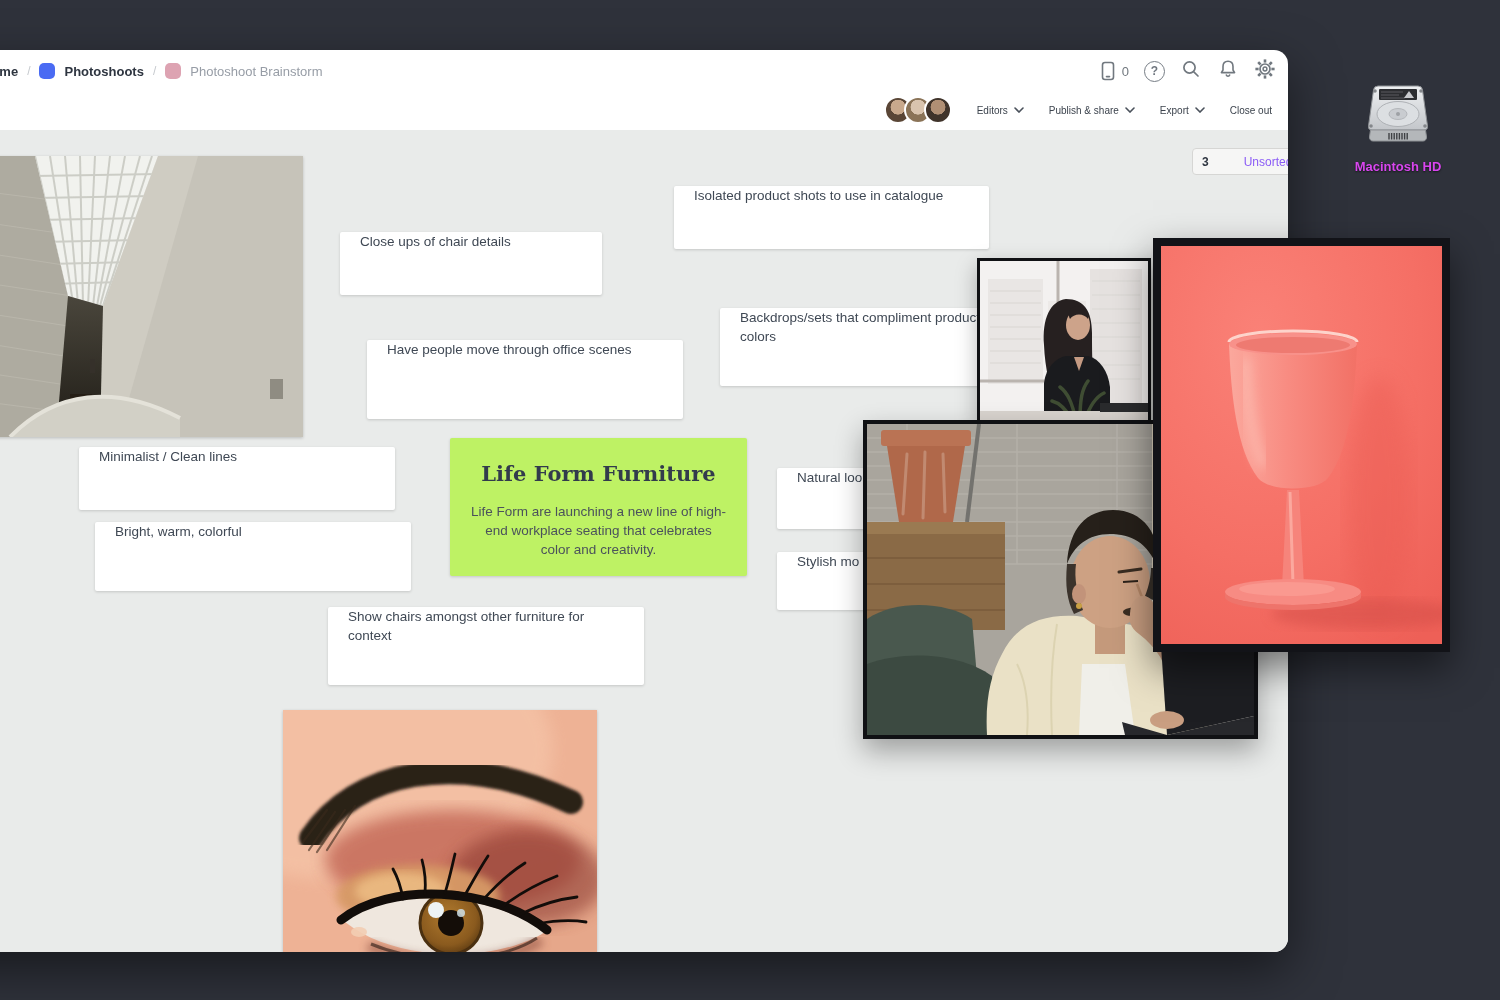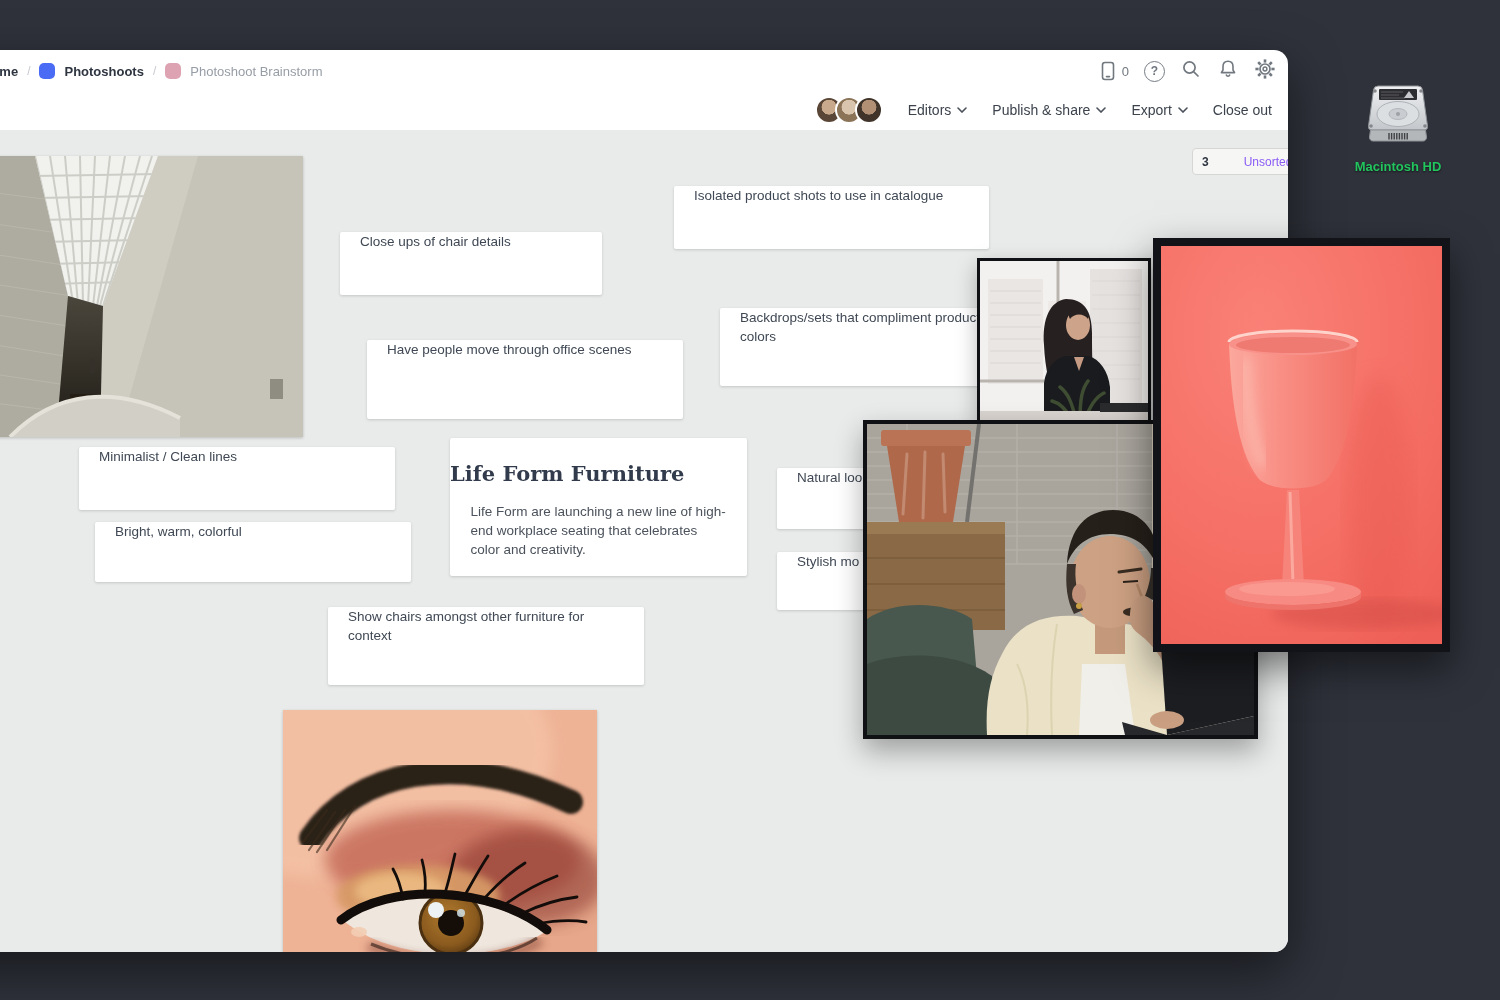--- a/index.html
+++ b/index.html
@@ -15,21 +15,21 @@
   .crumb-sep{color:#c6cace;font-size:12px;}
   .crumb-swatch{width:16px;height:16px;border-radius:5px;display:inline-block;}
   .topbar-icons{position:absolute;top:8px;right:12px;display:flex;align-items:center;gap:15px;color:#71787f;}
   .icon-btn{display:flex;align-items:center;gap:4px;}
   .device-count{font-size:13px;color:#71787f;}
   .help-circle{width:19px;height:19px;border:1.7px solid #767d85;border-radius:50%;display:flex;
                align-items:center;justify-content:center;font-size:12px;font-weight:bold;color:#6f767f;}
   .page-title{position:absolute;left:522px;top:88px;font-family:"DejaVu Serif",serif;font-weight:bold;
               font-size:24px;color:#39414f;letter-spacing:.2px;}
   .toolbar{position:absolute;top:46px;right:16px;display:flex;align-items:center;gap:25px;height:28px;}
-  .tool-label{font-size:14px;color:#3c434d;display:flex;align-items:center;gap:6px;cursor:default;}
+  .tool-label{font-size:10px;color:#3c434d;display:flex;align-items:center;gap:6px;cursor:default;}
   .avatars{display:flex;align-items:center;}
   .avatar{width:24px;height:24px;border-radius:50%;border:2px solid #fff;box-sizing:content-box;}
   .avatar+.avatar{margin-left:-8px;}
   .av1{background:radial-gradient(circle at 50% 38%,#c9a98c 0 38%,#5a4636 40%);}
   .av2{background:radial-gradient(circle at 50% 38%,#d9c4ae 0 38%,#8a7357 40%);}
   .av3{background:radial-gradient(circle at 50% 38%,#b08f74 0 38%,#3f332a 40%);}
 
   
   .board{position:absolute;left:0;top:80px;width:1348px;height:822px;background:#e9ebea;
          border-radius:0 0 14px 14px;overflow:hidden;}
@@ -37,44 +37,44 @@
          border-radius:4px;display:flex;align-items:center;padding:0 9px;gap:4px;font-size:12px;z-index:12;}
   .unsorted-badge b{color:#2e3540;} .unsorted-badge span{color:#8b5cf6;margin-left:31px;}
   .card{position:absolute;background:#fff;border-radius:2px;box-shadow:0 1px 3px rgba(0,0,0,.16);
         display:flex;align-items:flex-start;padding:0 20px;box-sizing:border-box;font-size:13.5px;
         color:#3f4854;line-height:19px;z-index:10;}
   .card-closeups{left:400px;top:102px;width:262px;height:63px;}
   .card-isolated{left:734px;top:56px;width:315px;height:63px;}
   .card-people{left:427px;top:186px;width:316px;height:79px;margin-top:24px;}
   .card-backdrops{left:780px;top:178px;width:305px;height:78px;}
   .card-minimalist{left:139px;top:317px;width:316px;height:63px;}
-  .card-bright{left:155px;top:392px;width:316px;height:60px;}
+  .card-bright{left:155px;top:392px;width:316px;height:69px;}
   .card-natural{left:837px;top:338px;width:210px;height:61px;}
   .card-stylish{left:837px;top:422px;width:210px;height:58px;}
   .card-chairs{left:388px;top:477px;width:316px;height:78px;}
-  .note{position:absolute;left:510px;top:308px;width:297px;height:138px;background:#ffffff;border-radius:2px;
-        box-shadow:0 1px 3px rgba(0,0,0,.16);z-index:10;}
+  .note{position:absolute;left:510px;top:308px;width:297px;height:138px;background:#bef264;border-radius:2px;
+        box-shadow:0 1px 3px rgba(0,0,0,.16);text-align:center;z-index:10;}
   .note h2{font-family:"DejaVu Serif",serif;font-size:21px;color:#323b4c;margin:23px 0 11px;}
   .note p{font-size:13.5px;color:#4b525c;margin:16px auto;width:256px;line-height:19px;}
 
   
   .photo{position:absolute;overflow:hidden;}
   .photo svg{display:block;width:100%;height:100%;}
   .img-arch{left:0;top:26px;width:363px;height:281px;z-index:8;box-shadow:0 1px 3px rgba(0,0,0,.2);}
   .img-eye{left:343px;top:580px;width:314px;height:280px;z-index:8;box-shadow:0 1px 3px rgba(0,0,0,.2);}
   .img-woman{left:1037px;top:128px;width:174px;height:165px;z-index:25;border:3px solid #101114;
              box-sizing:border-box;box-shadow:0 8px 20px rgba(0,0,0,.28);}
   .img-man{left:923px;top:290px;width:395px;height:319px;z-index:30;border:4px solid #101114;
            box-sizing:border-box;box-shadow:0 12px 26px rgba(0,0,0,.32);}
   .img-coral{position:absolute;left:1153px;top:238px;width:297px;height:414px;z-index:60;border:8px solid #121318;
              box-sizing:border-box;box-shadow:0 16px 36px rgba(0,0,0,.5);}
 
   
   .drive{position:absolute;left:1338px;top:82px;width:120px;text-align:center;z-index:2;cursor:default;}
-  .drive-label{margin-top:5px;color:#22c55e;font-size:13px;font-weight:bold;text-shadow:0 1px 2px rgba(0,0,0,.6);}
+  .drive-label{margin-top:5px;color:#d946ef;font-size:13px;font-weight:bold;text-shadow:0 1px 2px rgba(0,0,0,.6);}
 </style>
 </head>
 <body>
 
 <div class="stage">
 
   <div class="window">
 
     <div class="breadcrumb">
       <span class="crumb-strong">Home</span>

